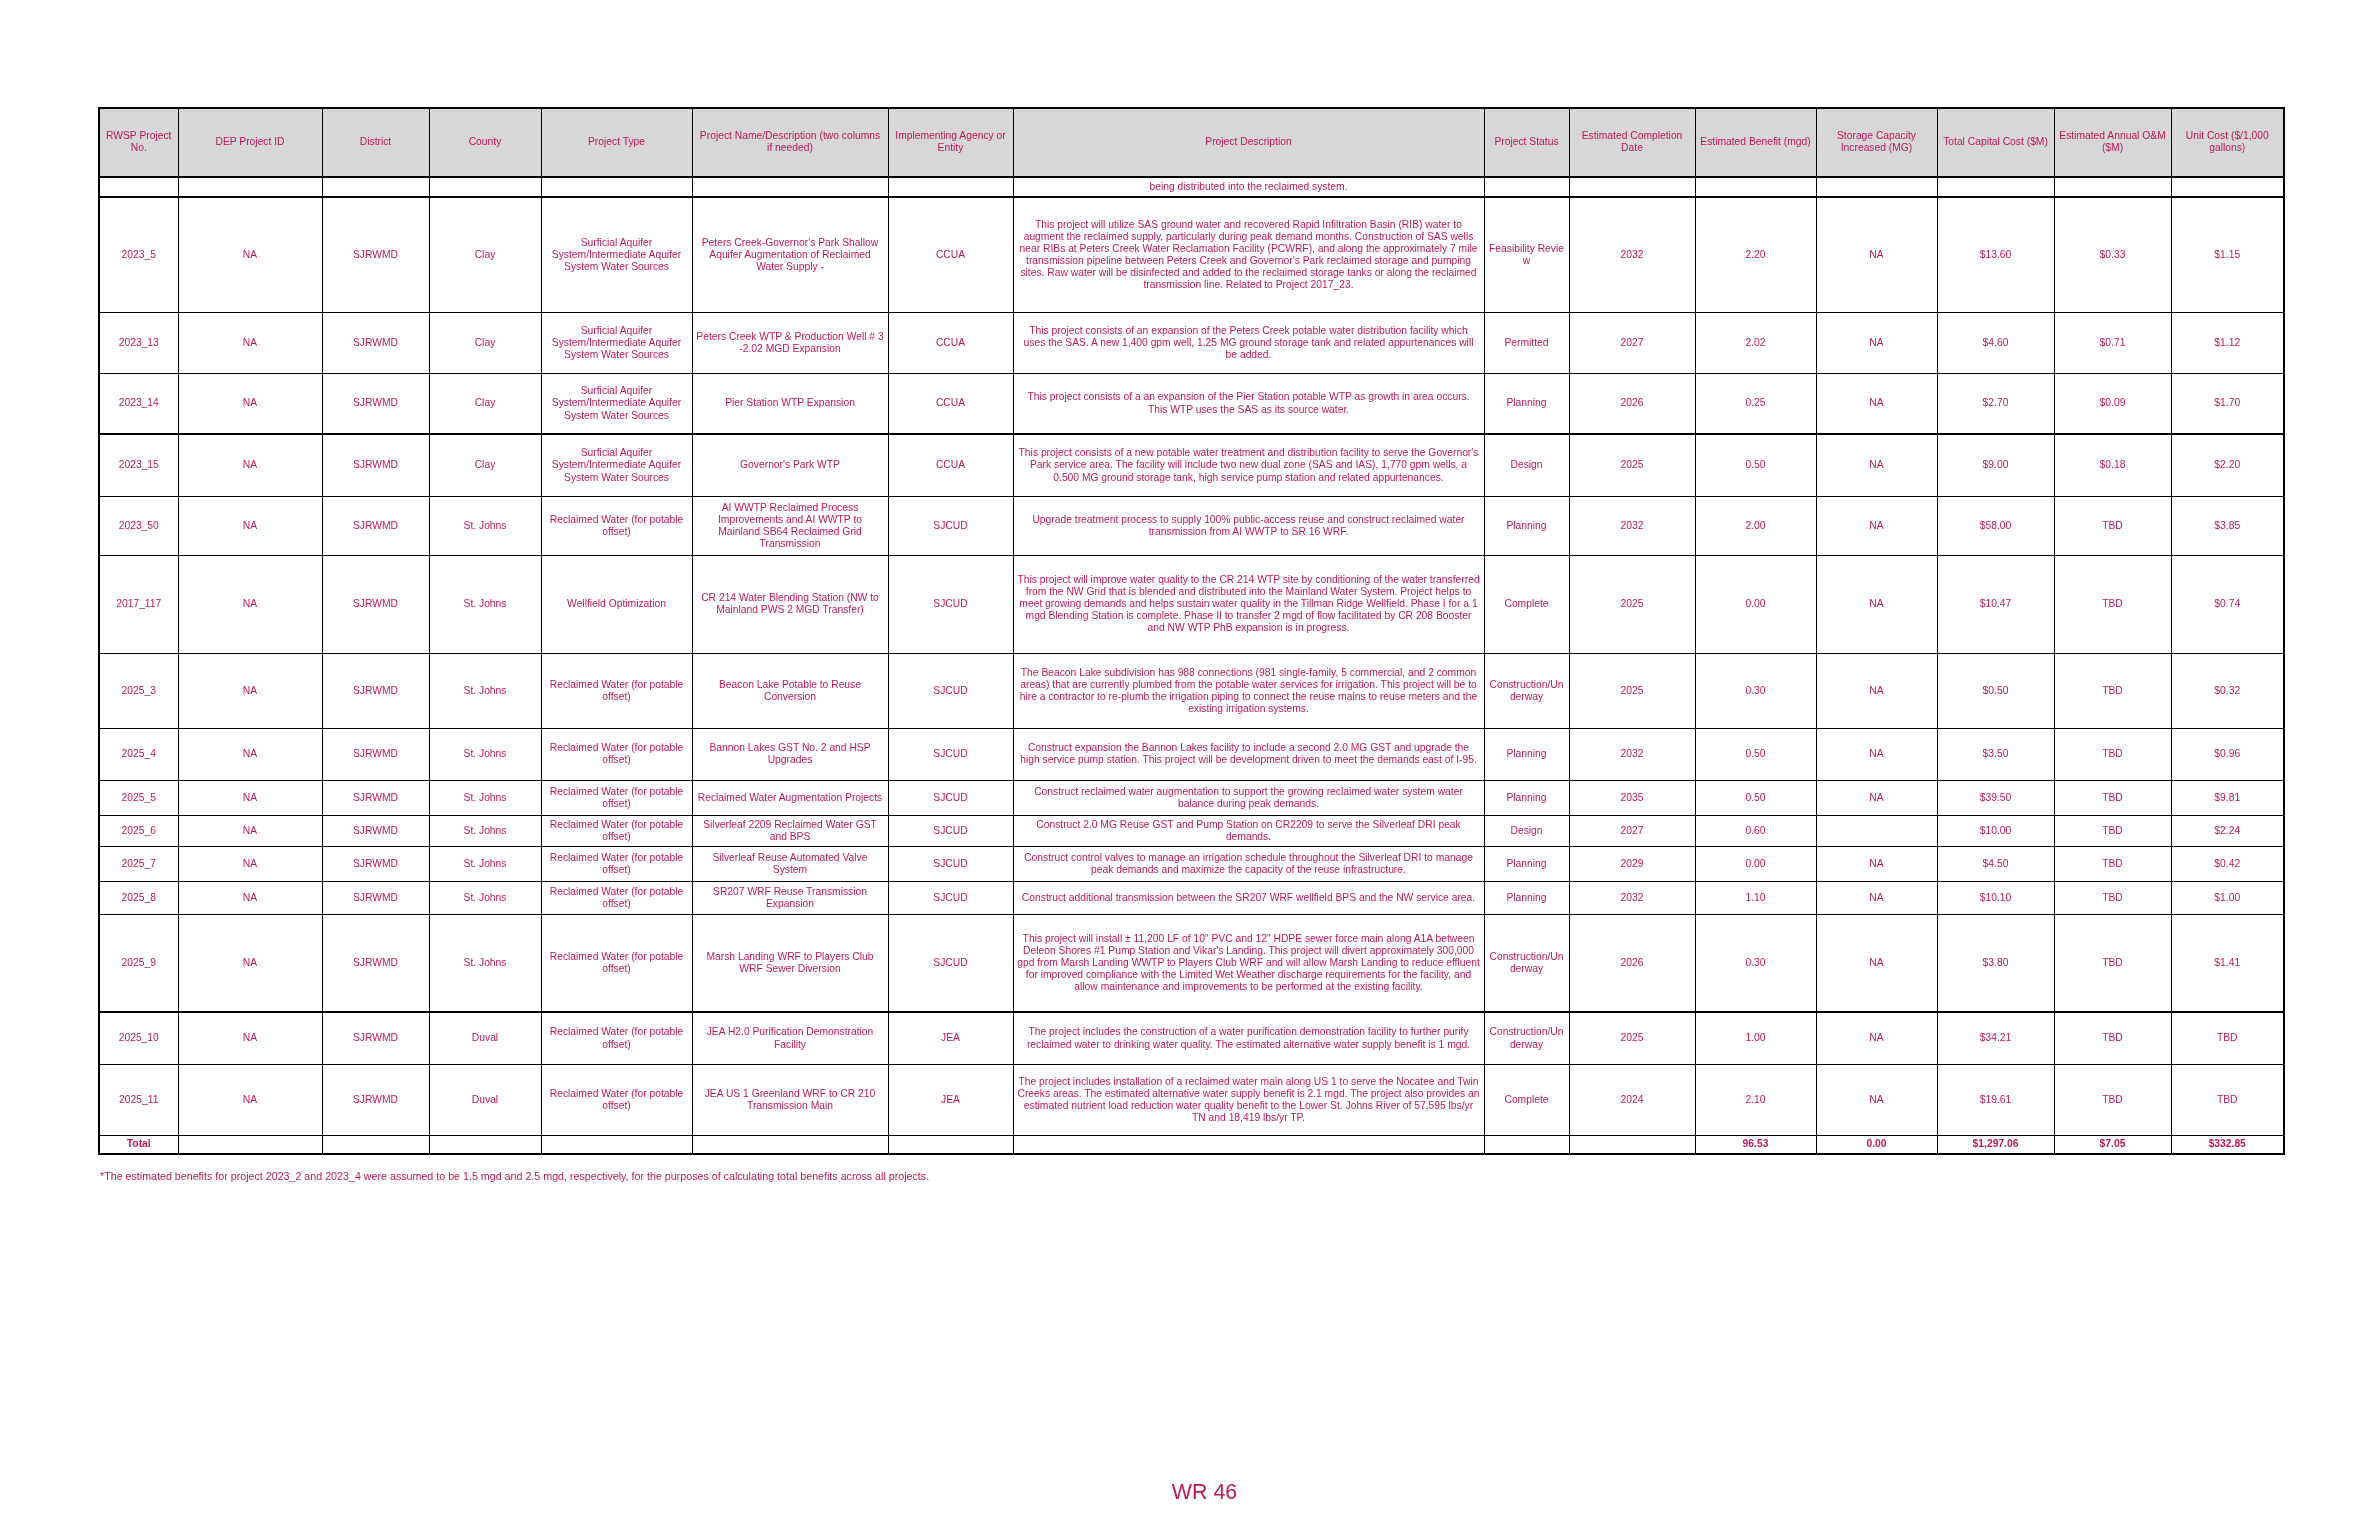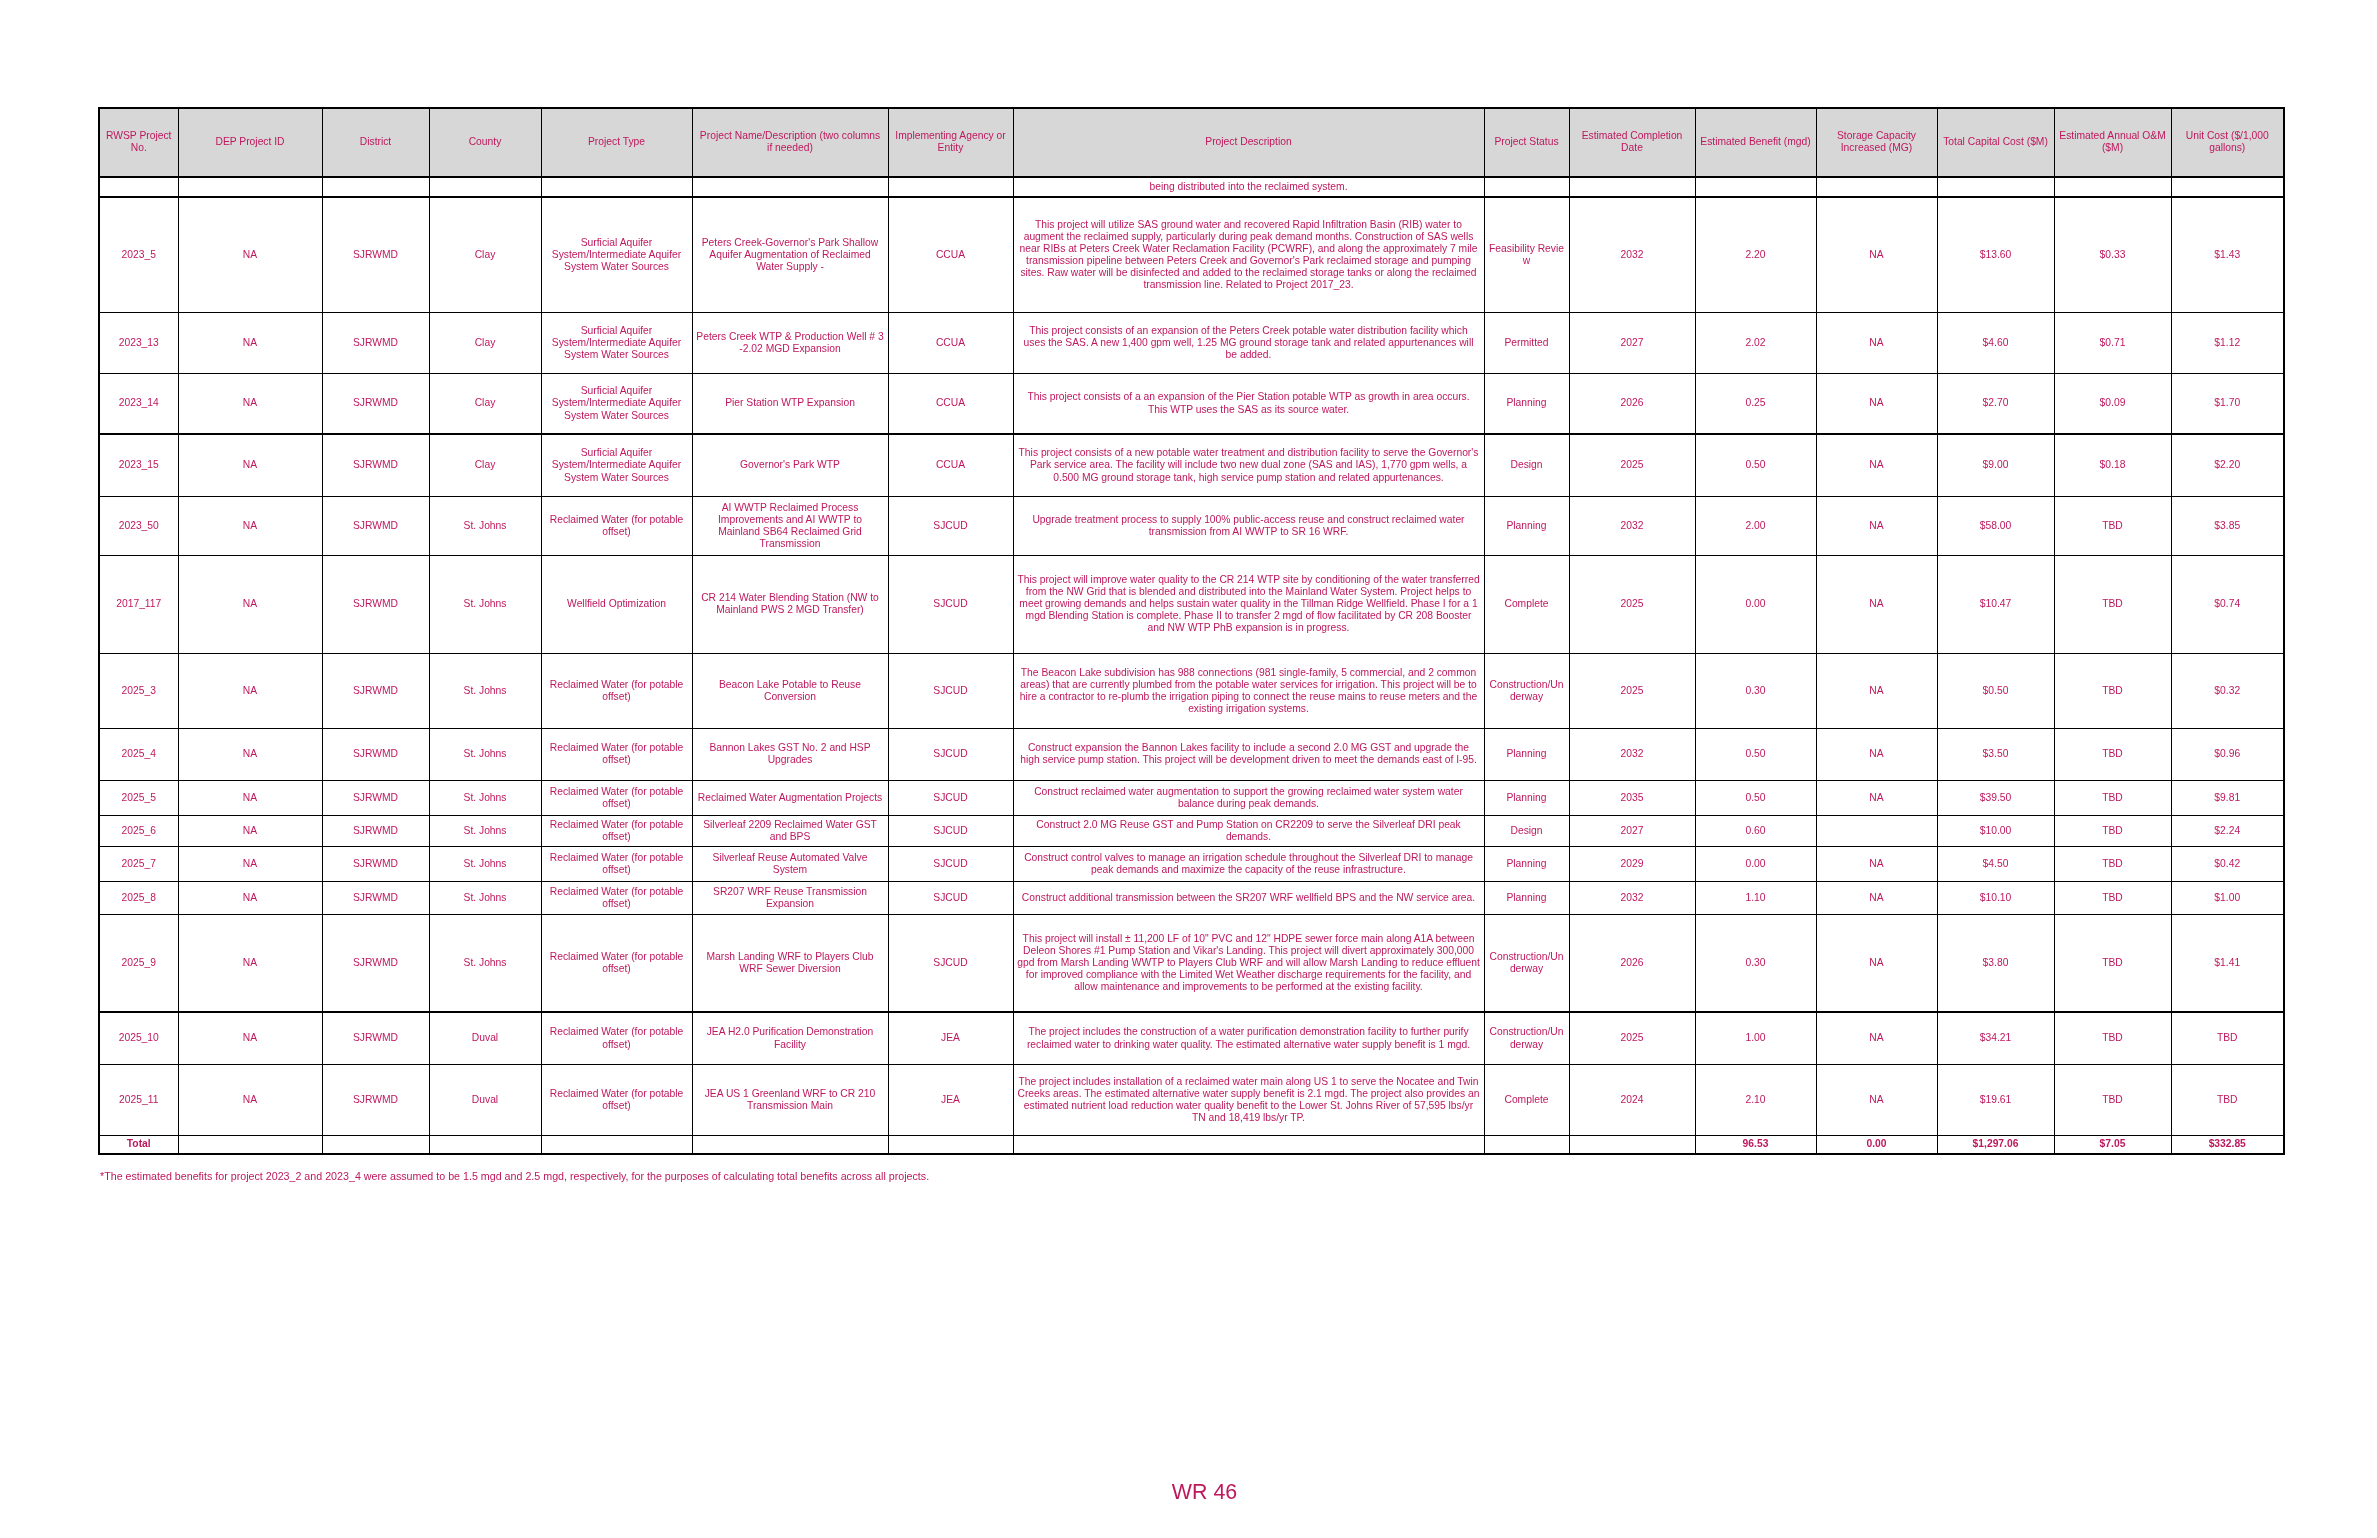--- a/index.html
+++ b/index.html
@@ -114,21 +114,21 @@
           <td class="c4">Surficial Aquifer System/Intermediate Aquifer System Water Sources</td>
           <td class="c5">Peters Creek-Governor's Park Shallow Aquifer Augmentation of Reclaimed Water Supply -</td>
           <td class="c6">CCUA</td>
           <td class="c7">This project will utilize SAS ground water and recovered Rapid Infiltration Basin (RIB) water to augment the reclaimed supply, particularly during peak demand months. Construction of SAS wells near RIBs at Peters Creek Water Reclamation Facility (PCWRF), and along the approximately 7 mile transmission pipeline between Peters Creek and Governor's Park reclaimed storage and pumping sites. Raw water will be disinfected and added to the reclaimed storage tanks or along the reclaimed transmission line. Related to Project 2017_23.</td>
           <td class="c8">Feasibility Review</td>
           <td class="c9">2032</td>
           <td class="c10">2.20</td>
           <td class="c11">NA</td>
           <td class="c12">$13.60</td>
           <td class="c13">$0.33</td>
-          <td class="c14">$1.43</td>
+          <td class="c14">$1.15</td>
         </tr>
         <tr style="height: 61px;">
           <td class="c0">2023_13</td>
           <td class="c1">NA</td>
           <td class="c2">SJRWMD</td>
           <td class="c3">Clay</td>
           <td class="c4">Surficial Aquifer System/Intermediate Aquifer System Water Sources</td>
           <td class="c5">Peters Creek WTP &amp; Production Well # 3  -2.02 MGD Expansion</td>
           <td class="c6">CCUA</td>
           <td class="c7">This project consists of an expansion of the Peters Creek potable water distribution facility which uses the SAS. A new 1,400 gpm well, 1.25 MG ground storage tank and related appurtenances will be added.</td>

